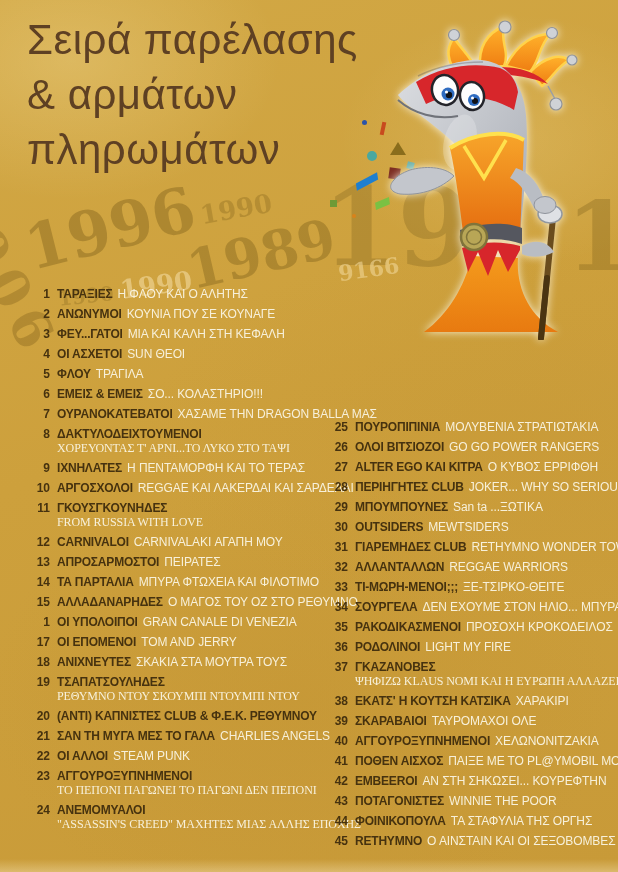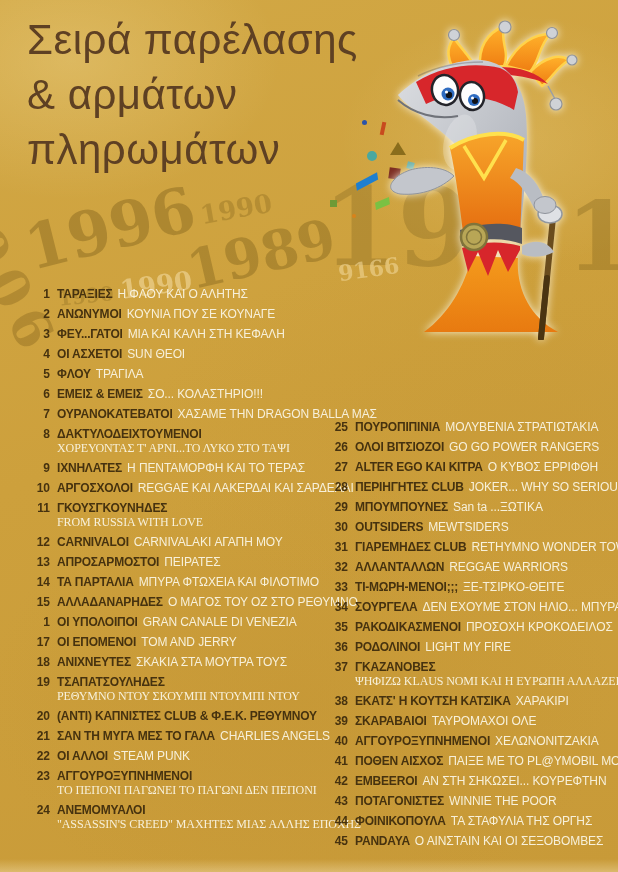--- a/index.html
+++ b/index.html
@@ -346,18 +346,18 @@
       <div class="row">
         <span class="num">43</span>
         <span><span class="nm">ΠΟΤΑΓΟΝΙΣΤΕΣ</span><span class="sub">WINNIE THE POOR</span></span>
       </div>
       <div class="row">
         <span class="num">44</span>
         <span><span class="nm">ΦΟΙΝΙΚΟΠΟΥΛΑ</span><span class="sub">ΤΑ ΣΤΑΦΥΛΙΑ ΤΗΣ ΟΡΓΗΣ</span></span>
       </div>
       <div class="row">
         <span class="num">45</span>
-        <span><span class="nm">PANDAYA</span><span class="sub">Ο ΑΙΝΣΤΑΙΝ ΚΑΙ ΟΙ ΣΕΞΟΒΟΜΒΕΣ</span></span>
+        <span><span class="nm">RETHYMNO</span><span class="sub">Ο ΑΙΝΣΤΑΙΝ ΚΑΙ ΟΙ ΣΕΞΟΒΟΜΒΕΣ</span></span>
       </div>
     </div>
 
   <div class="bottom-strip"></div>
 </div>
 
 </body></html>

